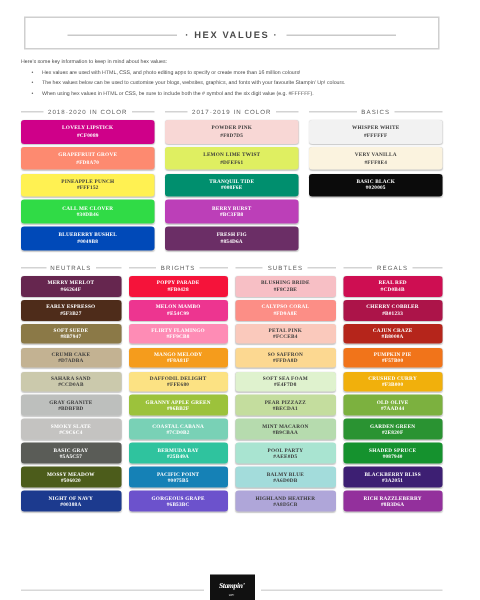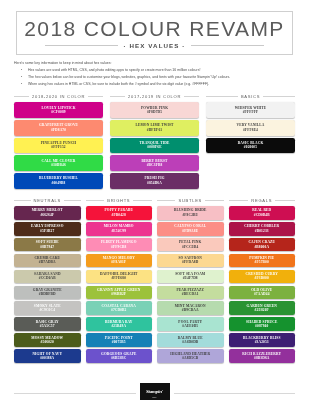--- a/index.html
+++ b/index.html
@@ -198,21 +198,20 @@
     letter-spacing: 0.3px;
     margin-top: 1.4px;
   }
 </style>
 </head>
 <body>
 
 <div class="page">
 
   <div class="title-block">
-    <div class="main-title">2018 COLOUR REVAMP</div>
     <div class="subtitle-row">
       <span class="sub-rule"></span>
       <span class="subtitle">· HEX VALUES ·</span>
       <span class="sub-rule"></span>
     </div>
   </div>
 
   <div class="intro">
     <p class="intro-lead">Here's some key information to keep in mind about hex values:</p>
     <ul>

